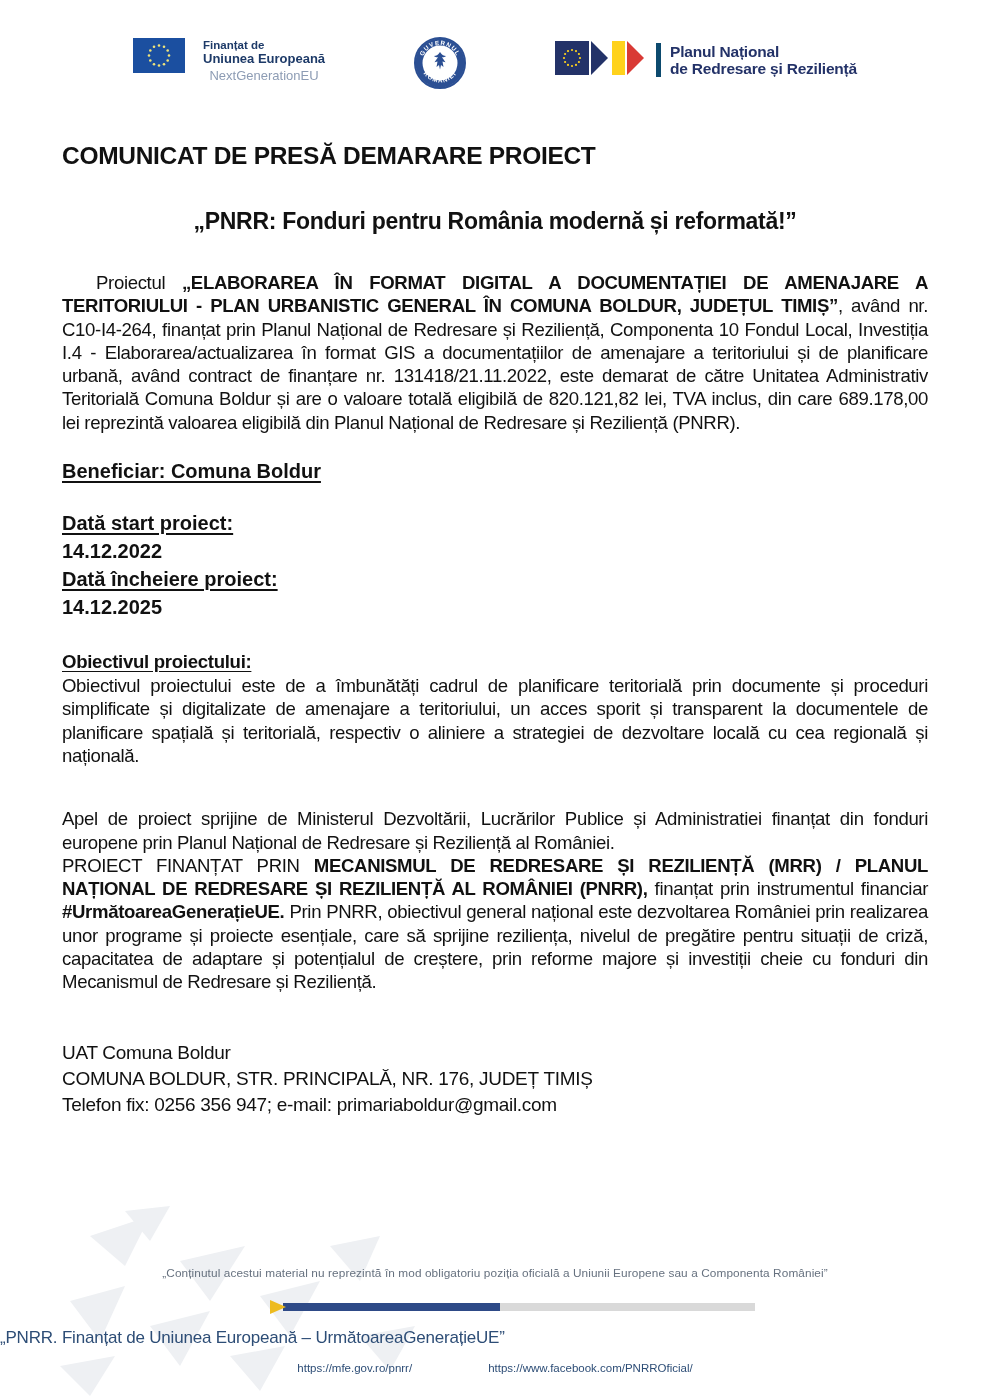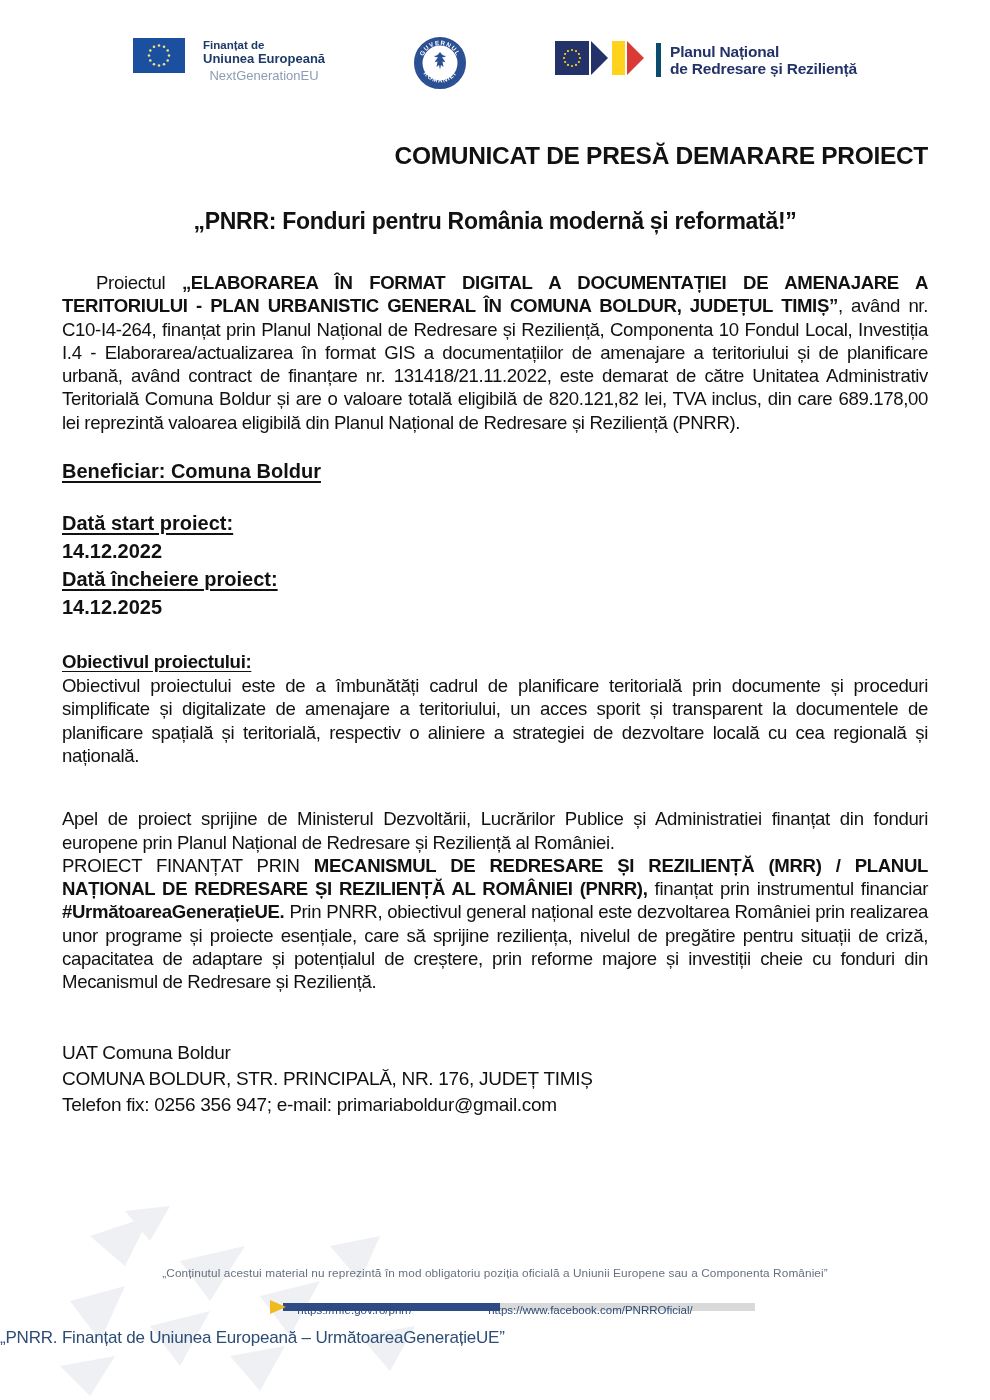--- a/index.html
+++ b/index.html
@@ -13,21 +13,21 @@
   .eu-text .l1{font-size:11.5px;font-weight:bold;color:#1d3a68;}
   .eu-text .l2{font-size:13px;font-weight:bold;color:#1d3a68;}
   .eu-text .l3{font-size:13px;color:#8d9cb4;margin-top:2px;text-align:center;}
   .gov-seal{margin-top:-2px;}
   .pnrr-logo{display:flex;align-items:center;gap:9px;margin-top:2px;}
   .pnrr-text{border-left:5px solid #0c4a6e;padding-left:9px;line-height:1.12;}
   .pnrr-text .l1,.pnrr-text .l2{font-size:15.5px;font-weight:bold;color:#233268;letter-spacing:-0.2px;}
 
   
   .content{margin:0 62px;}
-  .doc-title{margin-top:44px;text-align:right;font-size:24.5px;font-weight:bold;letter-spacing:-0.3px;}
+  .doc-title{margin-top:44px;text-align:left;font-size:24.5px;font-weight:bold;letter-spacing:-0.3px;}
   .doc-subtitle{margin-top:38px;text-align:center;font-size:23px;font-weight:bold;letter-spacing:-0.3px;}
   .para{font-size:18.6px;line-height:23.3px;text-align:justify;letter-spacing:-0.35px;}
   .p1{margin-top:36px;text-indent:34px;}
   .u{text-decoration:underline;text-underline-offset:3px;}
   .beneficiar{margin-top:26px;font-size:20px;font-weight:bold;}
   .dates{margin-top:26px;font-size:20px;font-weight:bold;line-height:28px;}
   .date-row{display:flex;flex-direction:column;}
   .date-row .dlabel{width:293px;}
   .obj-head{margin-top:30px;font-size:18.6px;font-weight:bold;letter-spacing:-0.3px;}
   .obj-body{margin-top:1px;}
@@ -35,21 +35,21 @@
   .contact{margin-top:46px;font-size:19px;line-height:26px;letter-spacing:-0.3px;}
 
   
   .watermark{position:absolute;left:30px;bottom:0;pointer-events:none;}
   .disclaimer{position:absolute;top:1266px;left:0;width:990px;text-align:center;font-size:11.8px;color:#66717f;letter-spacing:0.1px;}
   .bar-wrap{position:absolute;top:1300px;left:270px;width:500px;height:14px;}
   .bar{position:absolute;left:13px;top:3px;width:472px;height:8px;background:#d9d9d9;}
   .bar-fill{position:absolute;left:0;top:0;width:217px;height:8px;background:#2e4a87;}
   .bar-arrow{position:absolute;left:0;top:0;width:0;height:0;border-top:7px solid transparent;border-bottom:7px solid transparent;border-left:16px solid #edbb1f;}
   .footer-brand{position:absolute;top:1328px;left:0;width:990px;text-align:left;font-size:17px;font-weight:normal;color:#2d4d76;letter-spacing:-0.2px;}
-  .footer-links{position:absolute;top:1304px;left:0;width:990px;display:flex;justify-content:center;gap:76px;font-size:11.5px;color:#2d4d76;}
+  .footer-links{position:absolute;top:1362px;left:0;width:990px;display:flex;justify-content:center;gap:76px;font-size:11.5px;color:#2d4d76;}
   .footer-links a{color:#2d4d76;text-decoration:none;}
 </style>
 </head>
 <body>
 
 <div class="page">
 
   <div class="logos">
 
     <div class="eu-logo">

